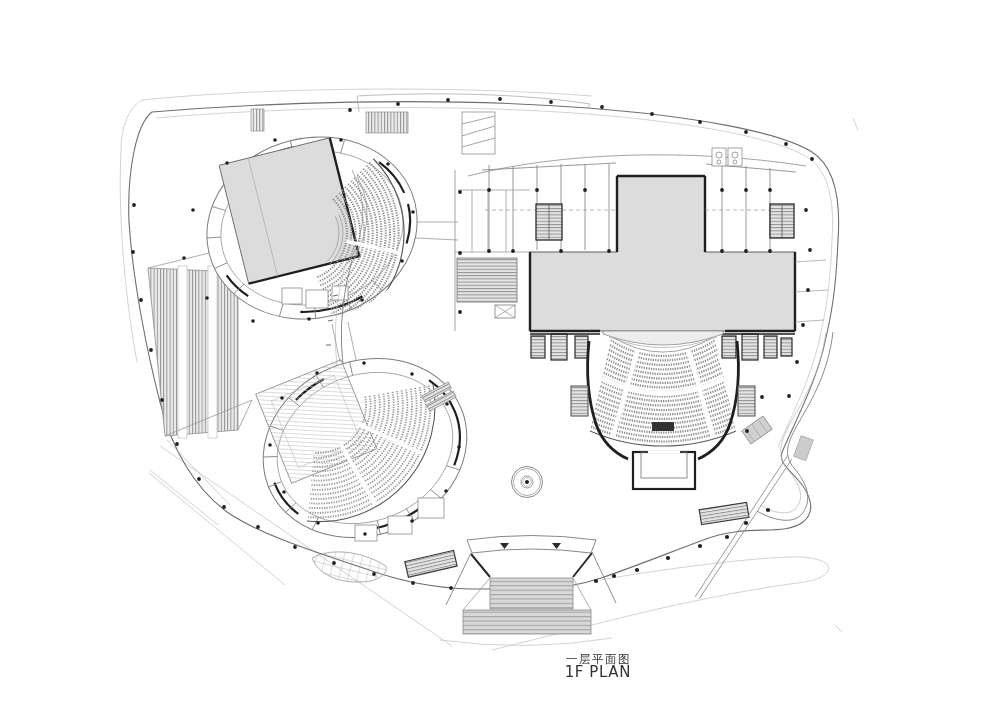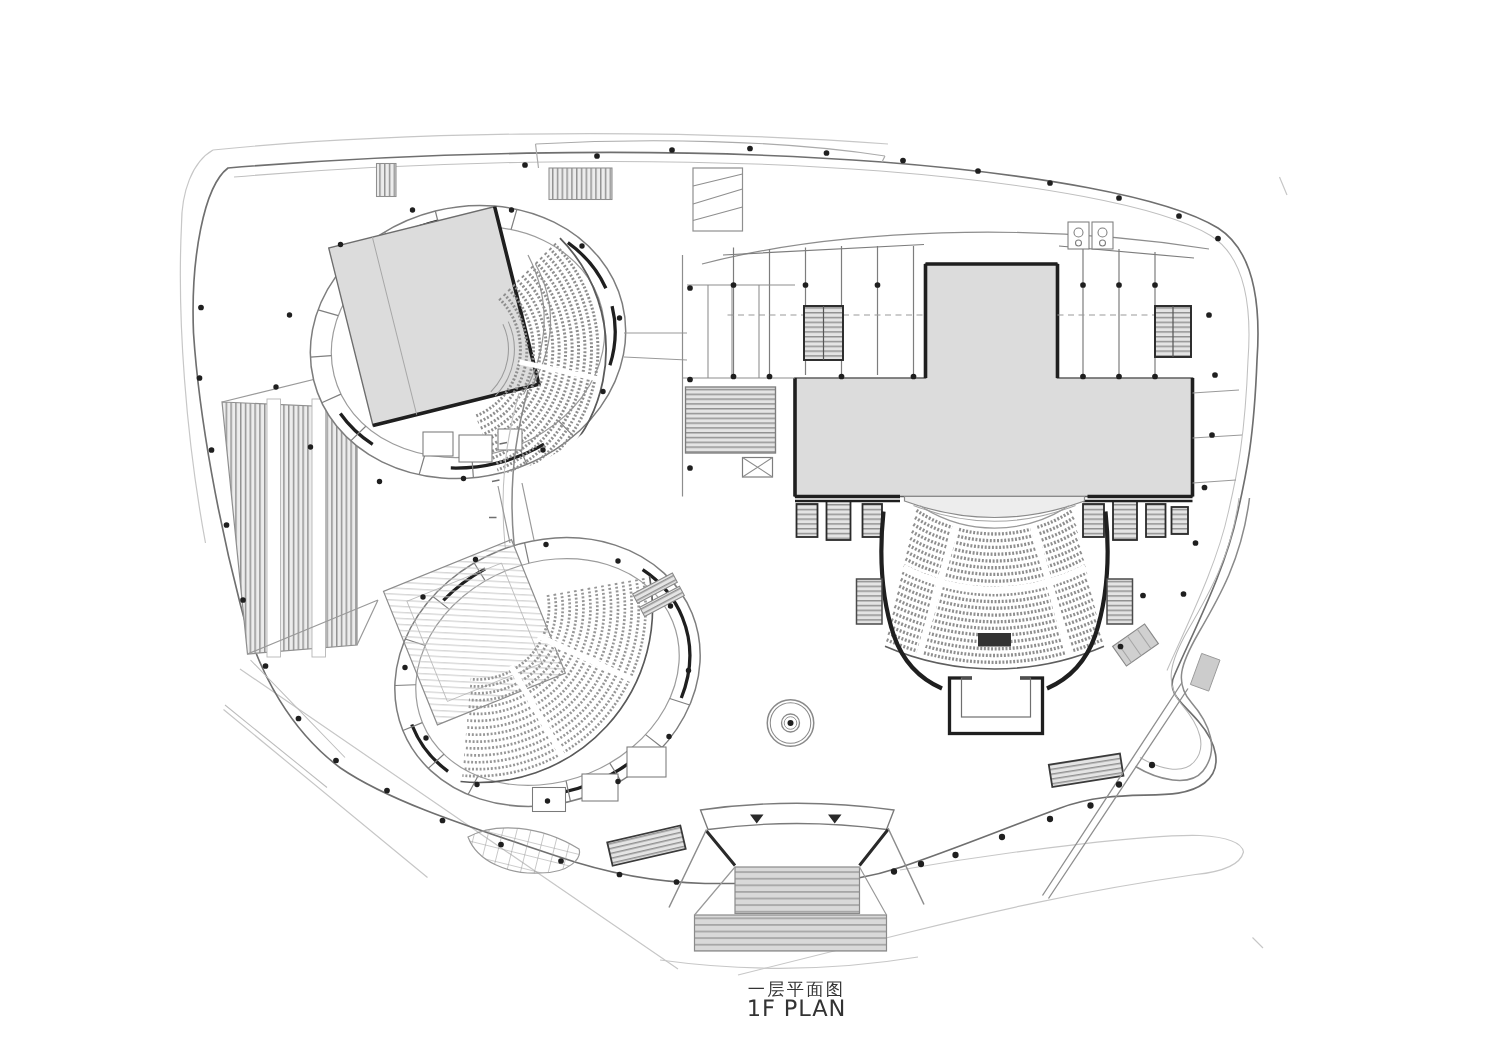--- a/index.html
+++ b/index.html
@@ -1,19 +1,19 @@
 <!DOCTYPE html>
 <html><head>
 <meta charset="utf-8">
 <style>
   html,body{margin:0;padding:0;background:#fff;}
   .page{position:relative;width:1000px;height:707px;background:var(--bg,#fff);overflow:hidden;
         font-family:"DejaVu Sans","Liberation Sans",sans-serif;}
   .plan-svg{position:absolute;left:0;top:0;}
-  .caption{position:absolute;left:431px;top:653px;width:200px;text-align:center;
+  .caption{position:absolute;left:431px;top:653px;width:200px;text-align:right;
            color:var(--text,#333);}
   .caption .zh{font-size:11.5px;letter-spacing:1.5px;line-height:13px;}
   .caption .en{font-size:15px;letter-spacing:0.6px;line-height:13px;}
 </style>
 </head>
 <body>
 
 <div class="page" style="--bg: #ffffff; --text: #333333;">
 <svg class="plan-svg" width="1000" height="707" viewBox="0 0 1000 707">
   <defs>

